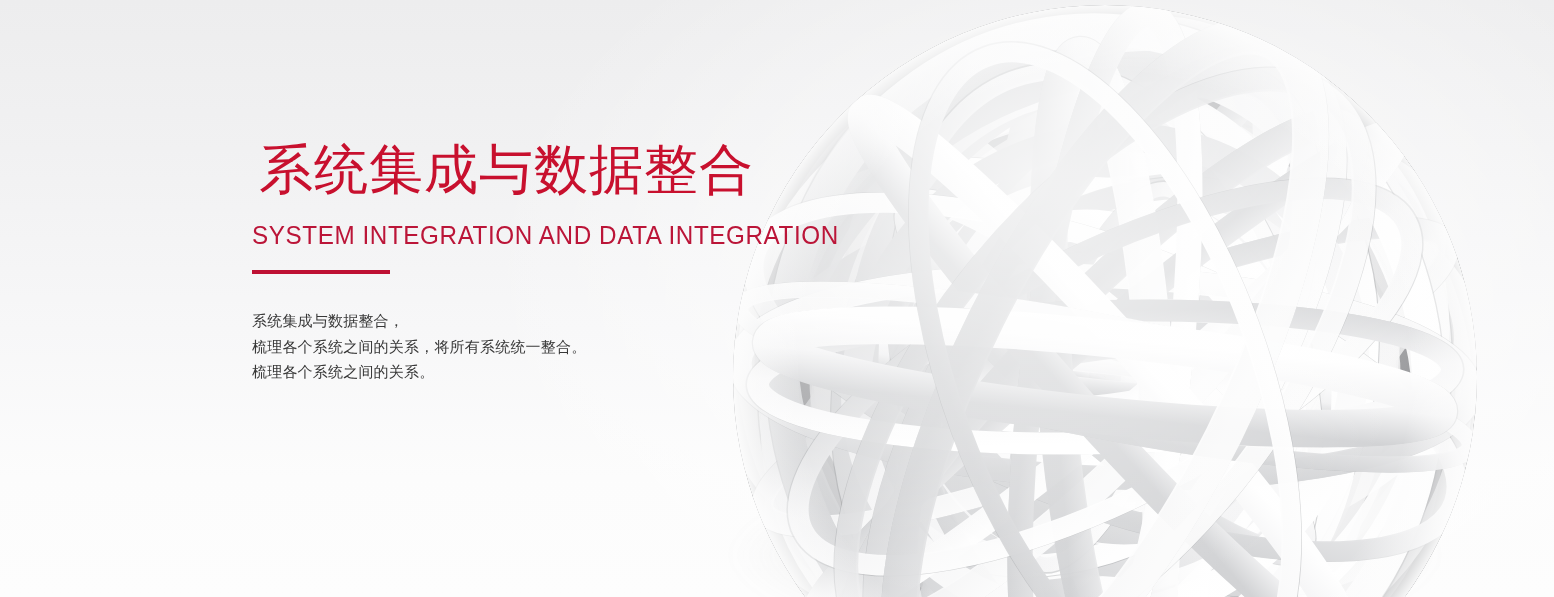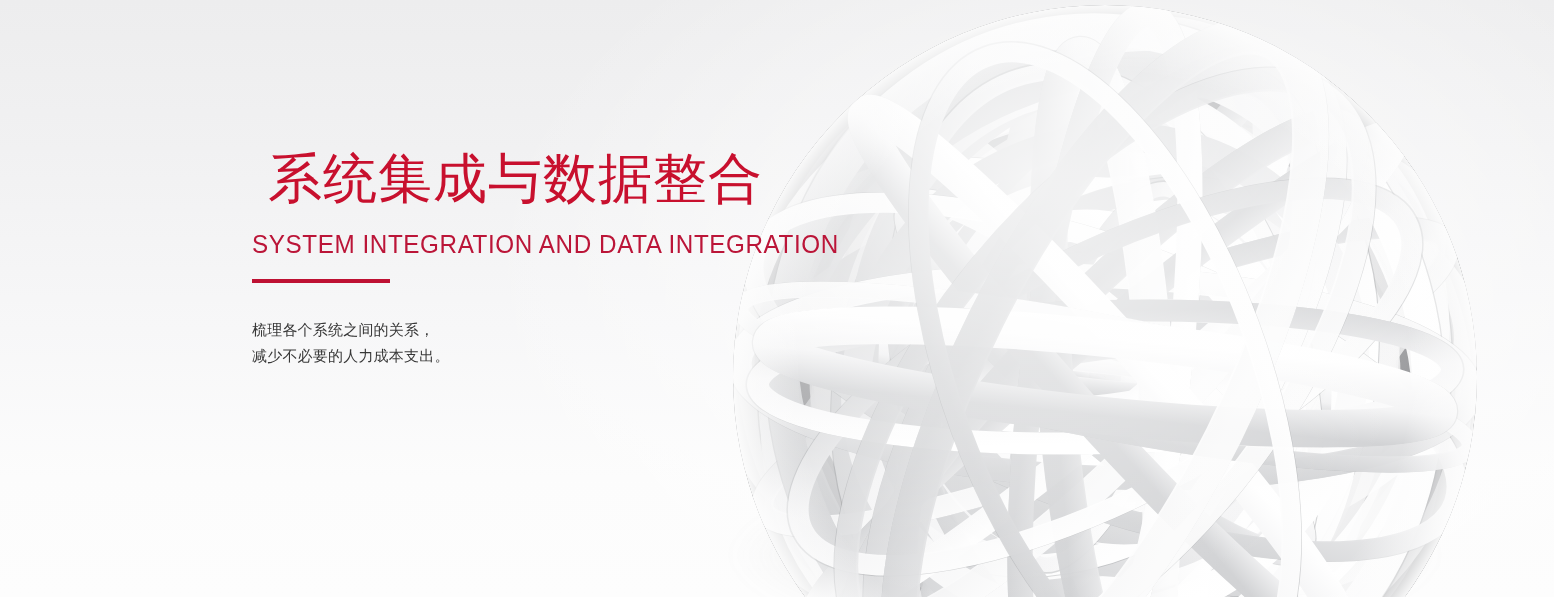--- a/index.html
+++ b/index.html
@@ -50,21 +50,21 @@
   }
 
   
   #text-block {
     position: absolute;
     left: 252px;
     top: 131px;
     width: 560px;
   }
   #title {
-    margin: 16px;
+    margin: 7px;
     font-size: 54px;
     line-height: 62px;
     font-weight: 400;
     color: #c8102e;
     letter-spacing: 1px;
     white-space: nowrap;
   }
   #subtitle {
     margin: 21px 0 0 0;
     font-size: 25px;
@@ -279,18 +279,19 @@
         <circle cx="415" cy="415" r="372" fill="url(#edgeFade)"></circle>
       </g>
     </svg>
   </div>
 
   <div id="text-block">
     <h1 id="title">系统集成与数据整合</h1>
     <div id="subtitle">SYSTEM INTEGRATION AND DATA INTEGRATION</div>
     <div id="divider"></div>
     <p id="desc">
-        <span class="desc-line">梳理各个系统之间的关系，</span>
-        <span class="desc-line">减少不必要的人力成本支出。</span>
+        <span class="desc-line">系统集成与数据整合，</span>
+        <span class="desc-line">梳理各个系统之间的关系，将所有系统统一整合。</span>
+        <span class="desc-line">梳理各个系统之间的关系。</span>
       </p>
   </div>
 
 </div>
 
 </body></html>

